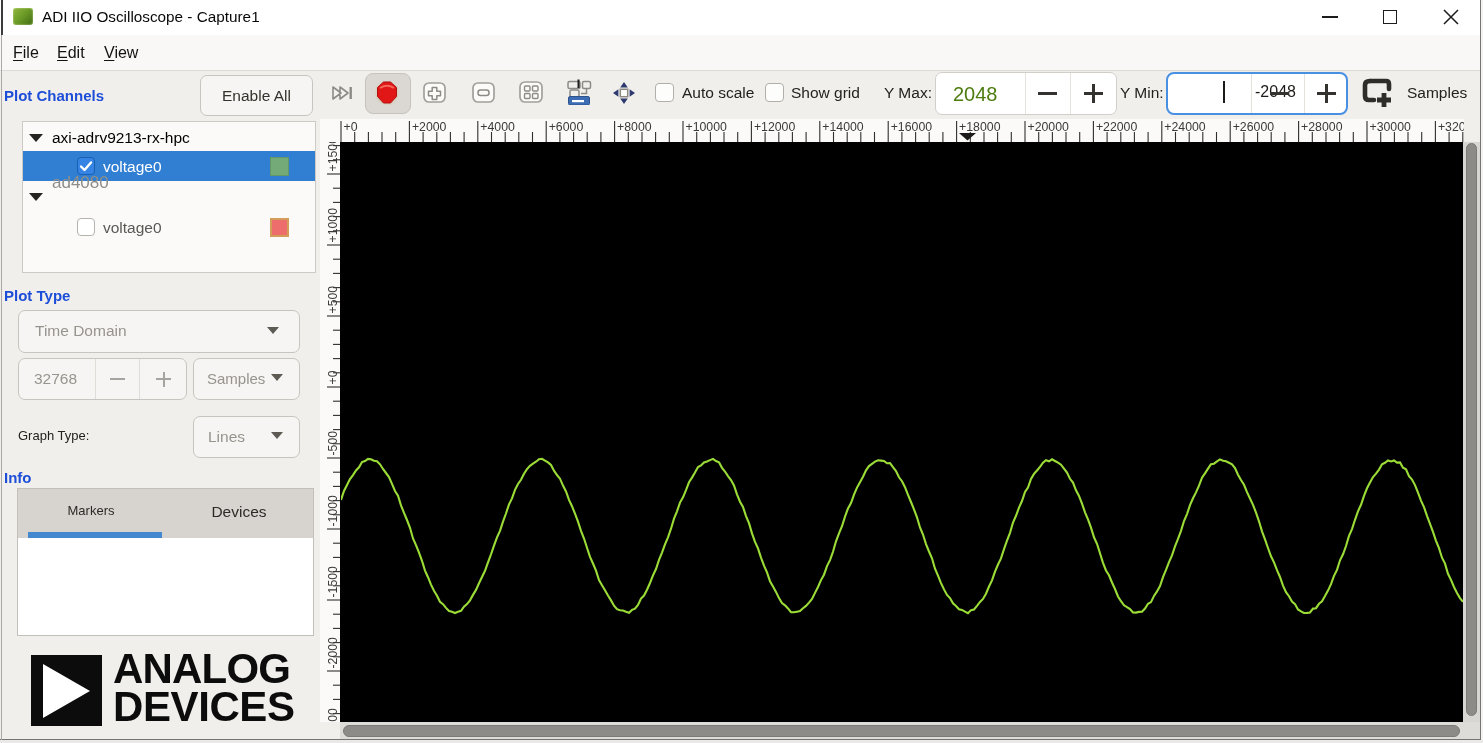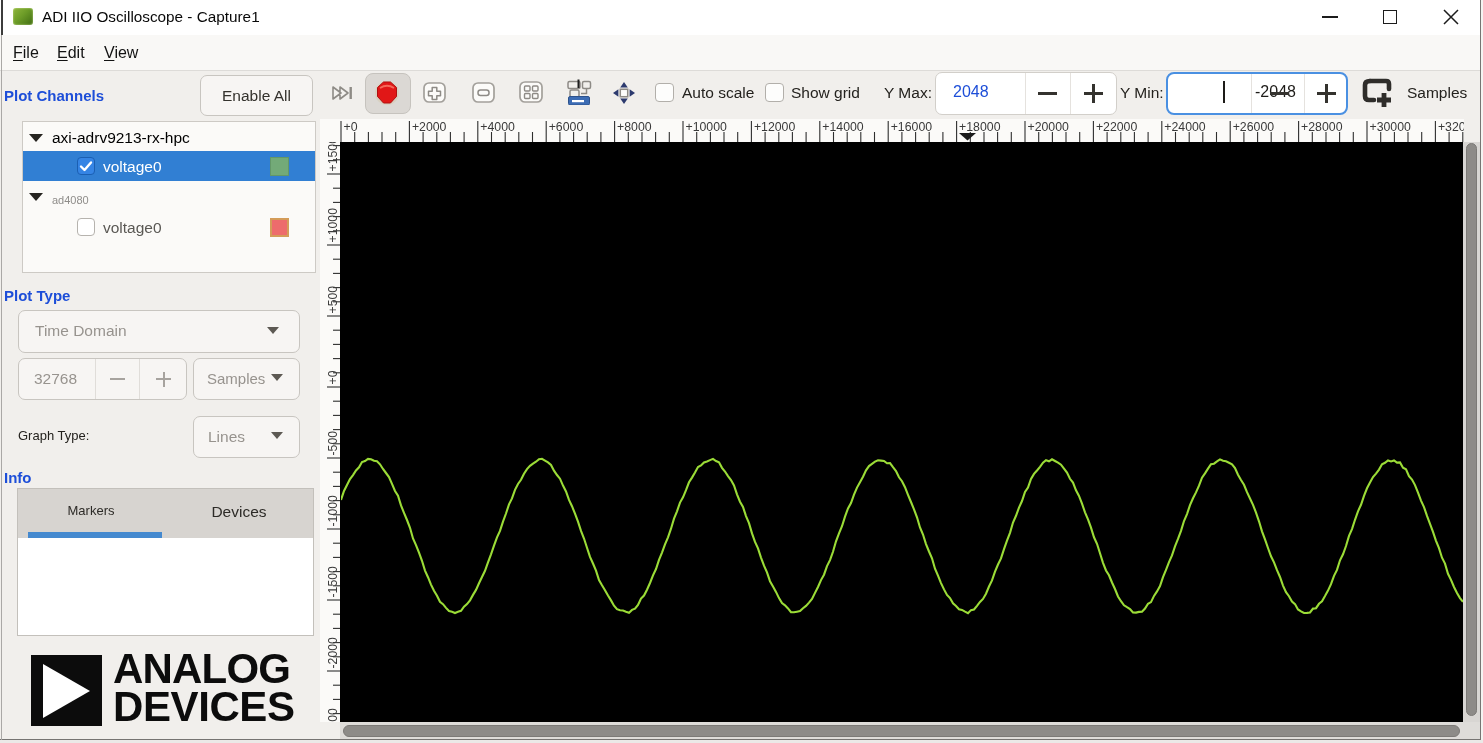--- a/index.html
+++ b/index.html
@@ -37,21 +37,21 @@
 <div class="abs" style="left:29px;top:134px;width:0;height:0;border-left:7.5px solid transparent;border-right:7.5px solid transparent;border-top:8px solid #262420;"></div>
 <div class="abs" style="left:52px;top:129px;font-size:15.5px;color:#000000;">axi-adrv9213-rx-hpc</div>
 <div class="abs" style="left:23px;top:151px;width:292px;height:30px;background:#317fd3;"></div>
 <div class="abs" style="left:77px;top:157px;width:18px;height:18px;border-radius:4px;background:#3584e4;border:1px solid #1b5fb2;"></div>
 <svg class="abs" style="left:77px;top:157px;" width="18" height="18">
     <path d="M4 9.5 L7.5 13 L14 5.5" stroke="#fff" stroke-width="2.4" fill="none" stroke-linecap="round" stroke-linejoin="round"></path>
   </svg>
 <div class="abs" style="left:103px;top:158px;font-size:15.5px;color:#ffffff;">voltage0</div>
 <div class="abs" style="left:270px;top:157px;width:19px;height:19px;background:#73aa78;border:1px solid #639768;"></div>
 <div class="abs" style="left:29px;top:193px;width:0;height:0;border-left:7.5px solid transparent;border-right:7.5px solid transparent;border-top:8px solid #262420;"></div>
-<div class="abs" style="left:52px;top:194px;font-size:11px;color:#8f8d8a;">ad4080</div>
+<div class="abs" style="left:52px;top:173px;font-size:17px;color:#8f8d8a;">ad4080</div>
 <div class="abs" style="left:77px;top:218px;width:18px;height:18px;border-radius:4px;background:#fff;border:1.5px solid #b6b3ae;"></div>
 <div class="abs" style="left:103px;top:219px;font-size:15.5px;color:#5a5854;">voltage0</div>
 <div class="abs" style="left:270px;top:218px;width:19px;height:19px;background:#ed6c6c;border:2px solid #d49c59;"></div>
 
 <div class="abs bold" style="left:4px;top:287px;font-size:16px;">Plot Type</div>
 <div class="abs btnbox" style="left:18px;top:310px;width:282px;height:43px;"></div>
 <div class="abs gray" style="left:35px;top:322px;font-size:15.5px;">Time Domain</div>
 <div class="combo-arrow" style="left:267px;top:327px;"></div>
 <div class="abs btnbox" style="left:18px;top:358px;width:169px;height:42px;"></div>
 <div class="abs gray" style="left:34px;top:370px;font-size:15.5px;">32768</div>
@@ -123,21 +123,21 @@
 <rect x="8.3" y="8.3" width="7.4" height="7.4" fill="#fdfdfb" stroke="#8e8b86" stroke-width="1.5"></rect>
 </svg>
 
 <div class="abs" style="left:655px;top:83px;width:19px;height:19px;border-radius:4px;background:#fdfdfc;border:1.5px solid #b2afaa;"></div>
 <div class="abs lbl" style="left:682px;top:84px;">Auto scale</div>
 <div class="abs" style="left:765px;top:83px;width:19px;height:19px;border-radius:4px;background:#fdfdfc;border:1.5px solid #b2afaa;"></div>
 <div class="abs lbl" style="left:791px;top:84px;">Show grid</div>
 
 <div class="abs lbl" style="left:884px;top:84px;">Y Max:</div>
 <div class="abs" style="left:935px;top:72px;width:182px;height:43px;border-radius:7px;background:#ffffff;border:1px solid #d2cfca;"></div>
-<div class="abs" style="left:953px;top:83px;font-size:16px;color:#1d4ed8;">2048</div>
+<div class="abs" style="left:953px;top:83px;font-size:20px;color:#4d7c0f;">2048</div>
 <div class="abs" style="left:1025px;top:73px;width:1px;height:41px;background:#e5e2de;"></div>
 <div class="abs" style="left:1070px;top:73px;width:1px;height:41px;background:#e5e2de;"></div>
 <div class="abs" style="left:1038px;top:92px;width:19px;height:3px;background:#34322e;"></div>
 <div class="abs" style="left:1084px;top:92px;width:19px;height:3px;background:#34322e;"></div>
 <div class="abs" style="left:1092px;top:84px;width:3px;height:19px;background:#34322e;"></div>
 
 <div class="abs lbl" style="left:1120px;top:84px;text-align:center;">Y Min:</div>
 <div class="abs" style="left:1166px;top:72px;width:182px;height:43px;border-radius:8px;background:#ffffff;border:2px solid #4a90e2;"></div>
 <div class="abs" style="left:1255px;top:83px;font-size:16px;color:#1d1b18;">-2048</div>
 <div class="abs" style="left:1223px;top:81px;width:1.5px;height:22px;background:#1d1b18;"></div>

